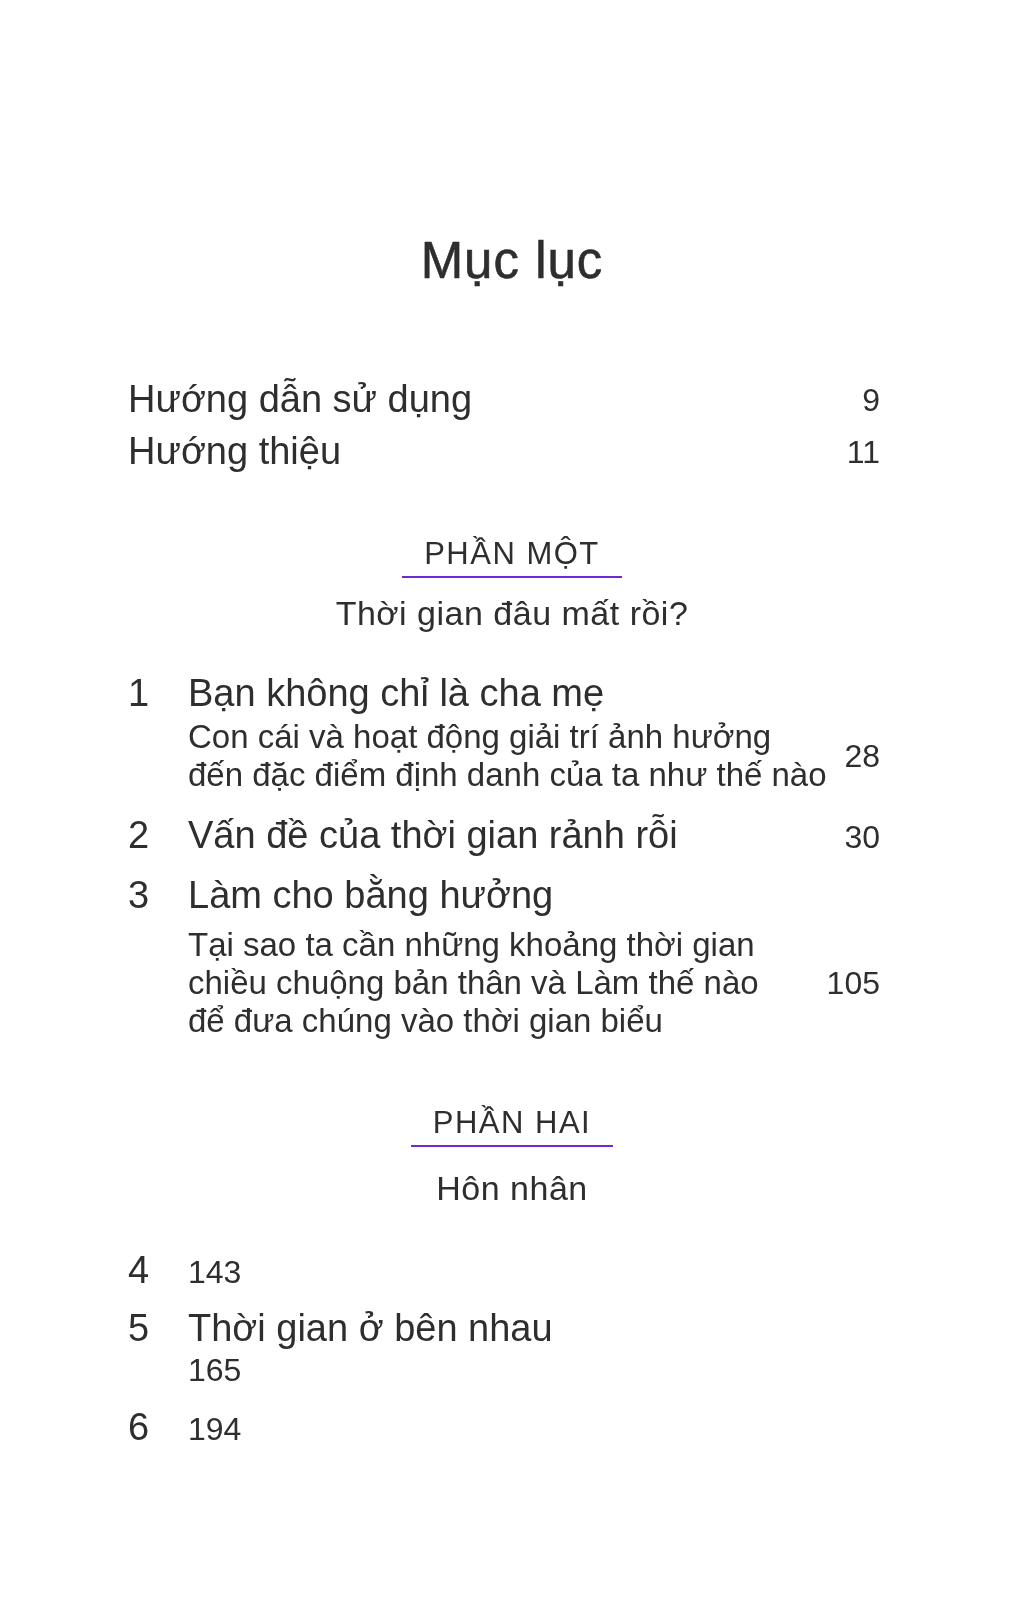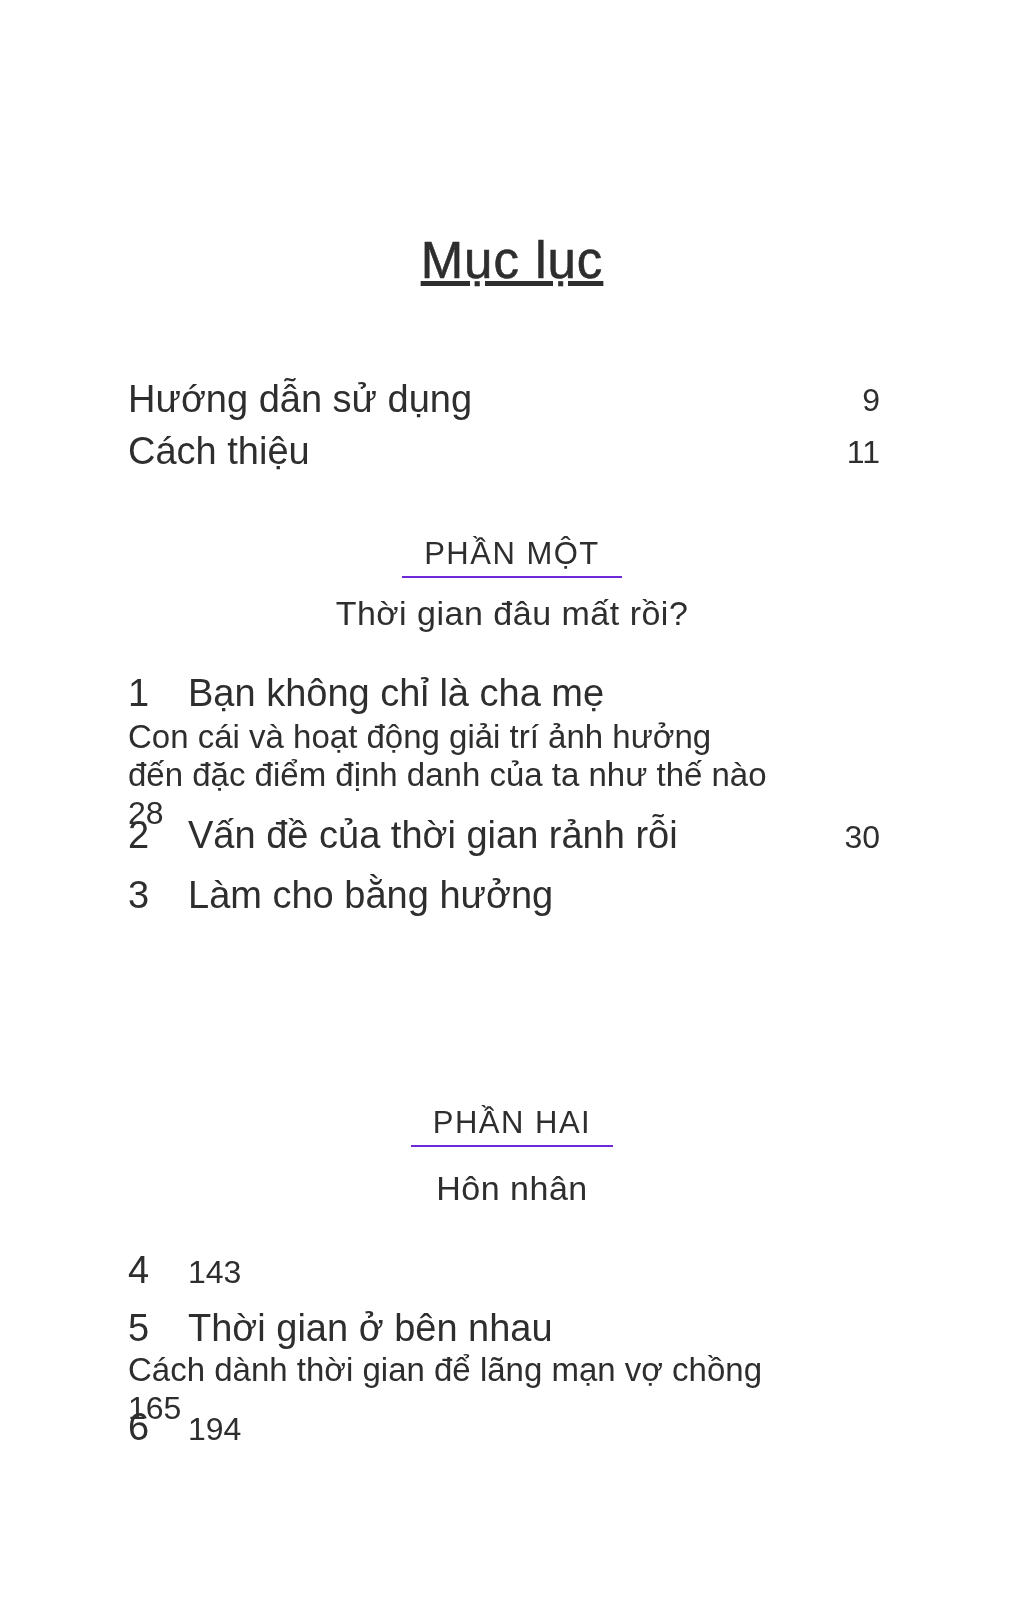--- a/index.html
+++ b/index.html
@@ -14,21 +14,20 @@
     overflow: hidden;
   }
   .abs { position: absolute; left: 128px; right: 144px; }
   .full { position: absolute; left: 0; right: 0; text-align: center; }
 
   .toc-title {
     top: 230px;
     font-size: 51px;
     line-height: 1.2;
     letter-spacing: 1px;
-    text-decoration: underline;
     -webkit-text-stroke: 0.6px #2e2e2e;
   }
 
   .fm-row {
     display: flex;
     align-items: center;
     font-size: 38px;
     line-height: 1.2;
   }
   .fm-label { flex: 1; }
@@ -52,24 +51,23 @@
     display: flex;
     align-items: baseline;
     font-size: 38px;
     line-height: 1.2;
   }
   .num { width: 60px; flex-shrink: 0; }
   .entry-title { flex: 1; }
 
   .sub-row {
     display: flex;
-    align-items: flex-start;
+    align-items: center;
     font-size: 33px;
     line-height: 38px;
-    flex-direction: column;
   }
   .sub-row .num { align-self: flex-start; }
   .subtitle { flex: 1; white-space: pre-line; }
 
   .page-num {
     font-size: 32px;
     line-height: 38px;
     text-align: right;
   }
 </style>
@@ -78,21 +76,21 @@
 
 <div class="page" style="color: rgb(46, 46, 46); background: rgb(255, 255, 255);">
 
   <div class="full toc-title">Mục lục</div>
 
   <div class="abs fm-row" style="top:377px">
     <span class="fm-label">Hướng dẫn sử dụng</span>
     <span class="page-num">9</span>
   </div>
   <div class="abs fm-row" style="top:429px">
-    <span class="fm-label">Cách thiệu</span>
+    <span class="fm-label">Hướng thiệu</span>
     <span class="page-num">11</span>
   </div>
 
   <div class="full part-label-wrap" style="top:534px">
     <span class="part-label">PHẦN MỘT</span>
   </div>
   <div class="full part-title" style="top:593px">Thời gian đâu mất rồi?</div>
 
   <div class="abs entry-row" style="top:671px">
     <span class="num">1</span>
@@ -108,38 +106,44 @@
   <div class="abs entry-row" style="top:813px">
     <span class="num">2</span>
     <span class="entry-title">Vấn đề của thời gian rảnh rỗi</span>
     <span class="page-num">30</span>
   </div>
 
   <div class="abs entry-row" style="top:873px">
     <span class="num">3</span>
     <span class="entry-title">Làm cho bằng hưởng</span>
   </div>
+  <div class="abs sub-row" style="top:926px">
+    <span class="num"></span>
+    <span class="subtitle">Tại sao ta cần những khoảng thời gian
+chiều chuộng bản thân và Làm thế nào
+để đưa chúng vào thời gian biểu</span>
+    <span class="page-num">105</span>
+  </div>
 
   <div class="full part-label-wrap" style="top:1103px">
     <span class="part-label">PHẦN HAI</span>
   </div>
   <div class="full part-title" style="top:1168px">Hôn nhân</div>
 
   <div class="abs entry-row" style="top:1248px">
     <span class="num">4</span>
     <span class="page-num">143</span>
   </div>
 
   <div class="abs entry-row" style="top:1306px">
     <span class="num">5</span>
     <span class="entry-title">Thời gian ở bên nhau</span>
   </div>
   <div class="abs sub-row" style="top:1351px">
     <span class="num"></span>
-    <span class="subtitle">Cách dành thời gian để lãng mạn vợ chồng</span>
     <span class="page-num">165</span>
   </div>
 
   <div class="abs entry-row" style="top:1405px">
     <span class="num">6</span>
     <span class="page-num">194</span>
   </div>
 
 </div>
 

